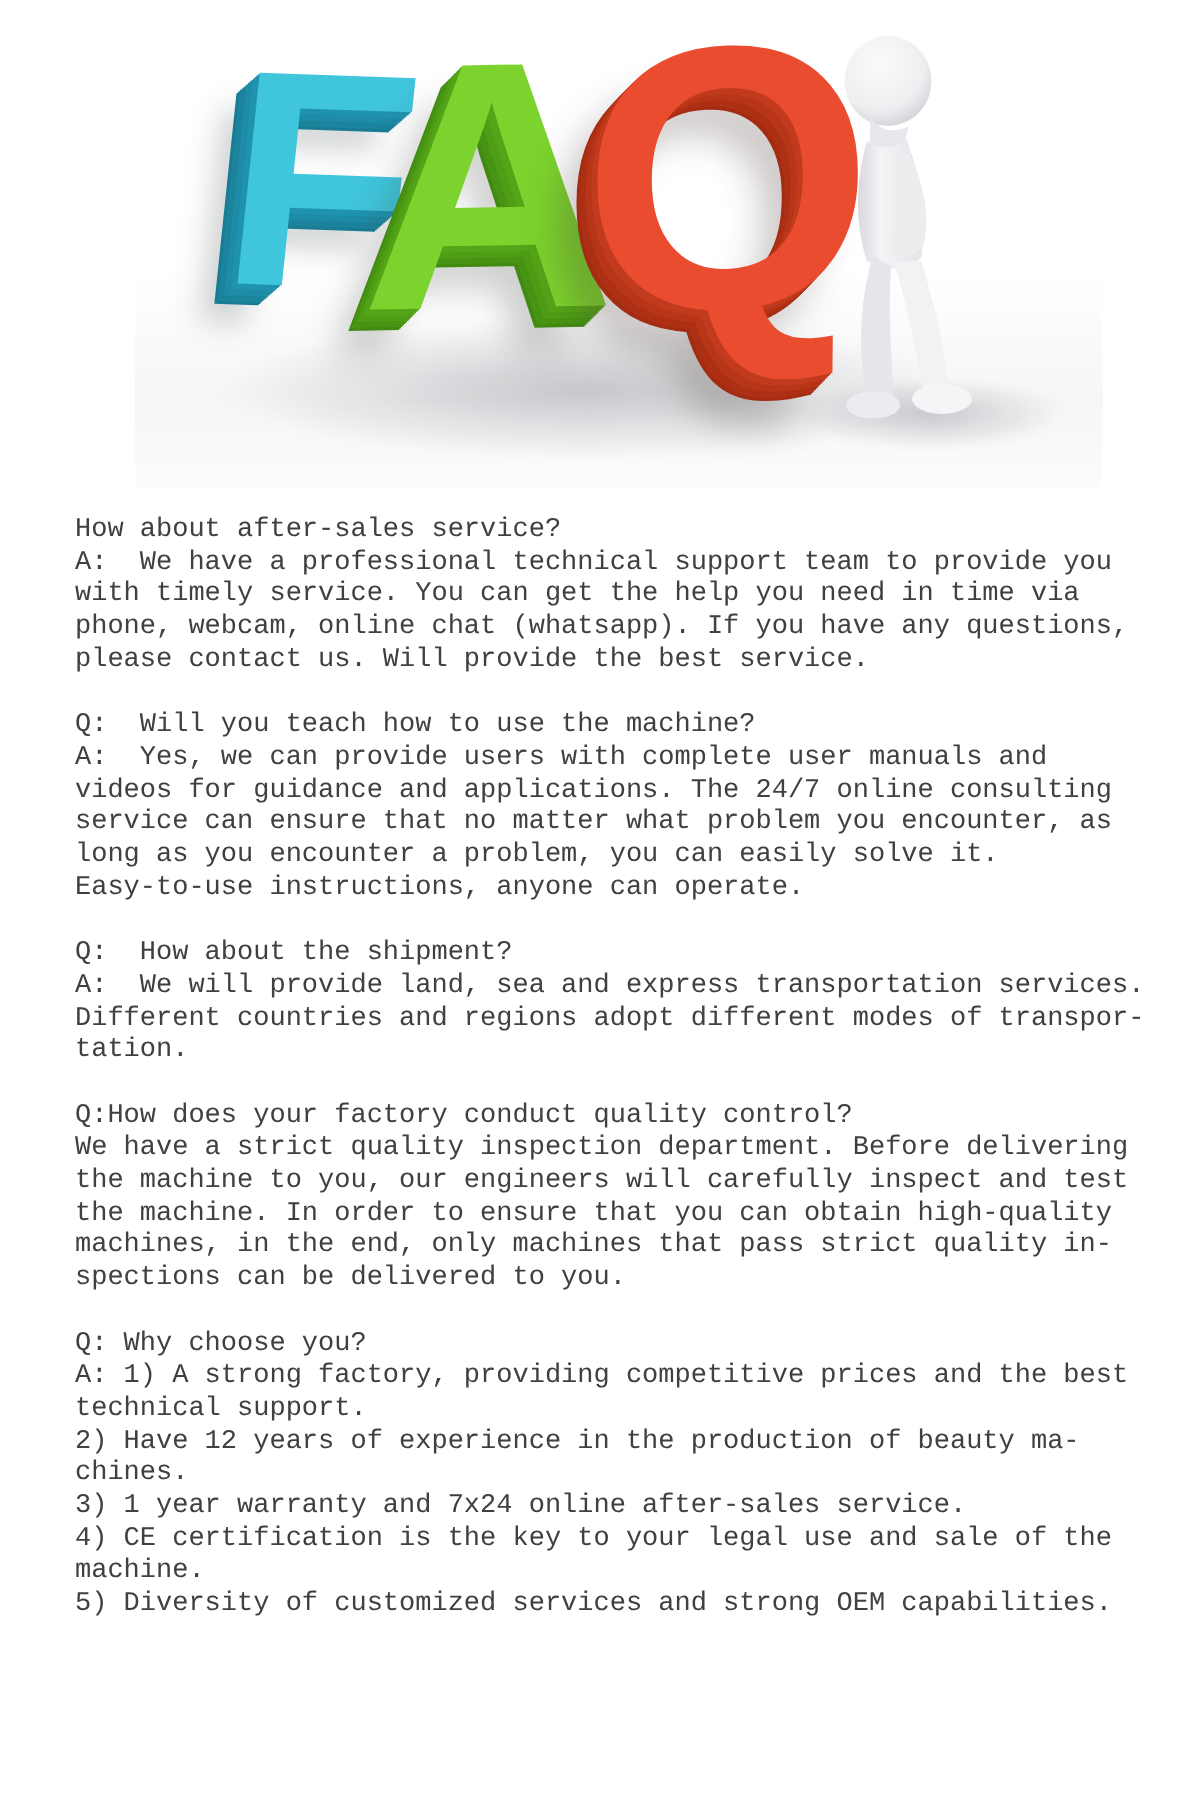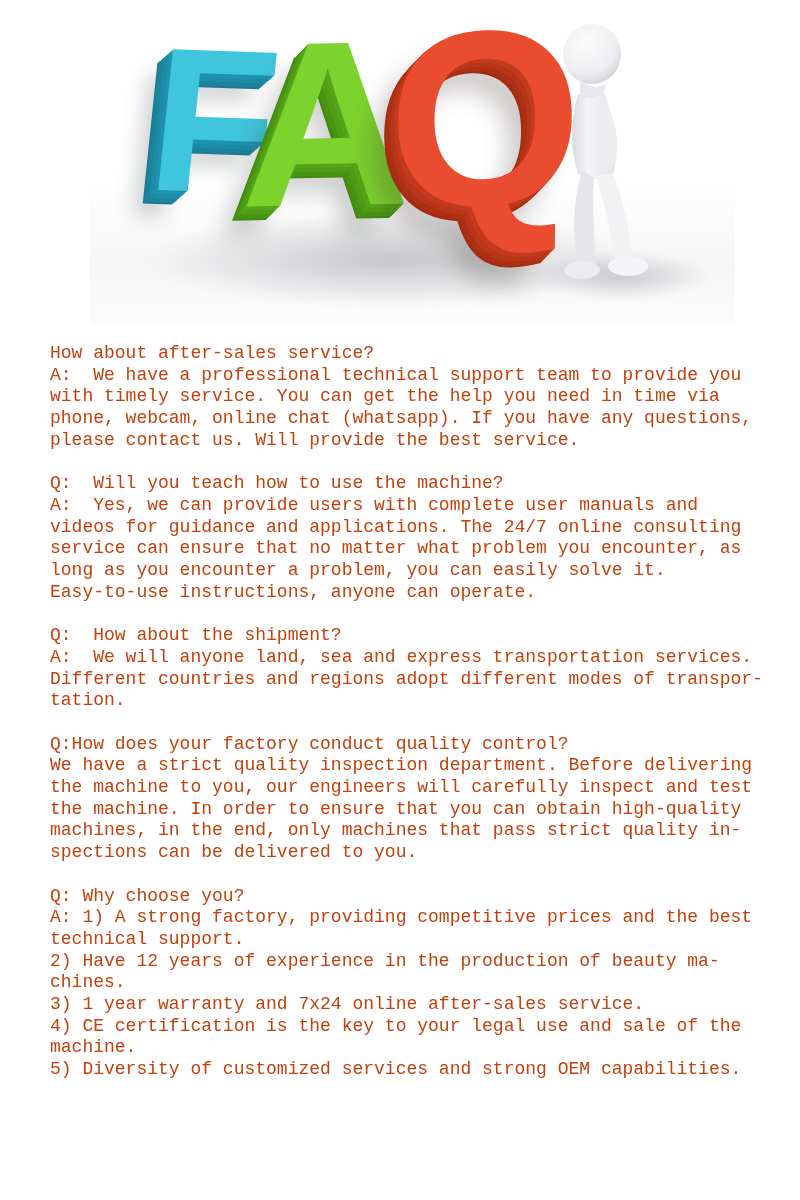--- a/index.html
+++ b/index.html
@@ -84,21 +84,21 @@
   }
   .figure-wrap {
     position: absolute;
     left: 440px; top: 22px;
     width: 130px; height: 268px;
     z-index: 4;
   }
   
   .faq {
     padding: 18px 0 0 50px;
-    color: #c2410c;
+    color: #404040;
     font-size: 18px;
     line-height: 21.7px;
   }
   .faq p.qa {
     margin: 0 0 21.7px 0;
     white-space: pre;
     font-family: inherit;
   }
 </style>
 </head>
@@ -152,21 +152,21 @@
 with timely service. You can get the help you need in time via
 phone, webcam, online chat (whatsapp). If you have any questions,
 please contact us. Will provide the best service.</p>
   <p class="qa">Q:  Will you teach how to use the machine?
 A:  Yes, we can provide users with complete user manuals and
 videos for guidance and applications. The 24/7 online consulting
 service can ensure that no matter what problem you encounter, as
 long as you encounter a problem, you can easily solve it.
 Easy-to-use instructions, anyone can operate.</p>
   <p class="qa">Q:  How about the shipment?
-A:  We will anyone land, sea and express transportation services.
+A:  We will provide land, sea and express transportation services.
 Different countries and regions adopt different modes of transpor-
 tation.</p>
   <p class="qa">Q:How does your factory conduct quality control?
 We have a strict quality inspection department. Before delivering
 the machine to you, our engineers will carefully inspect and test
 the machine. In order to ensure that you can obtain high-quality
 machines, in the end, only machines that pass strict quality in-
 spections can be delivered to you.</p>
   <p class="qa">Q: Why choose you?
 A: 1) A strong factory, providing competitive prices and the best

